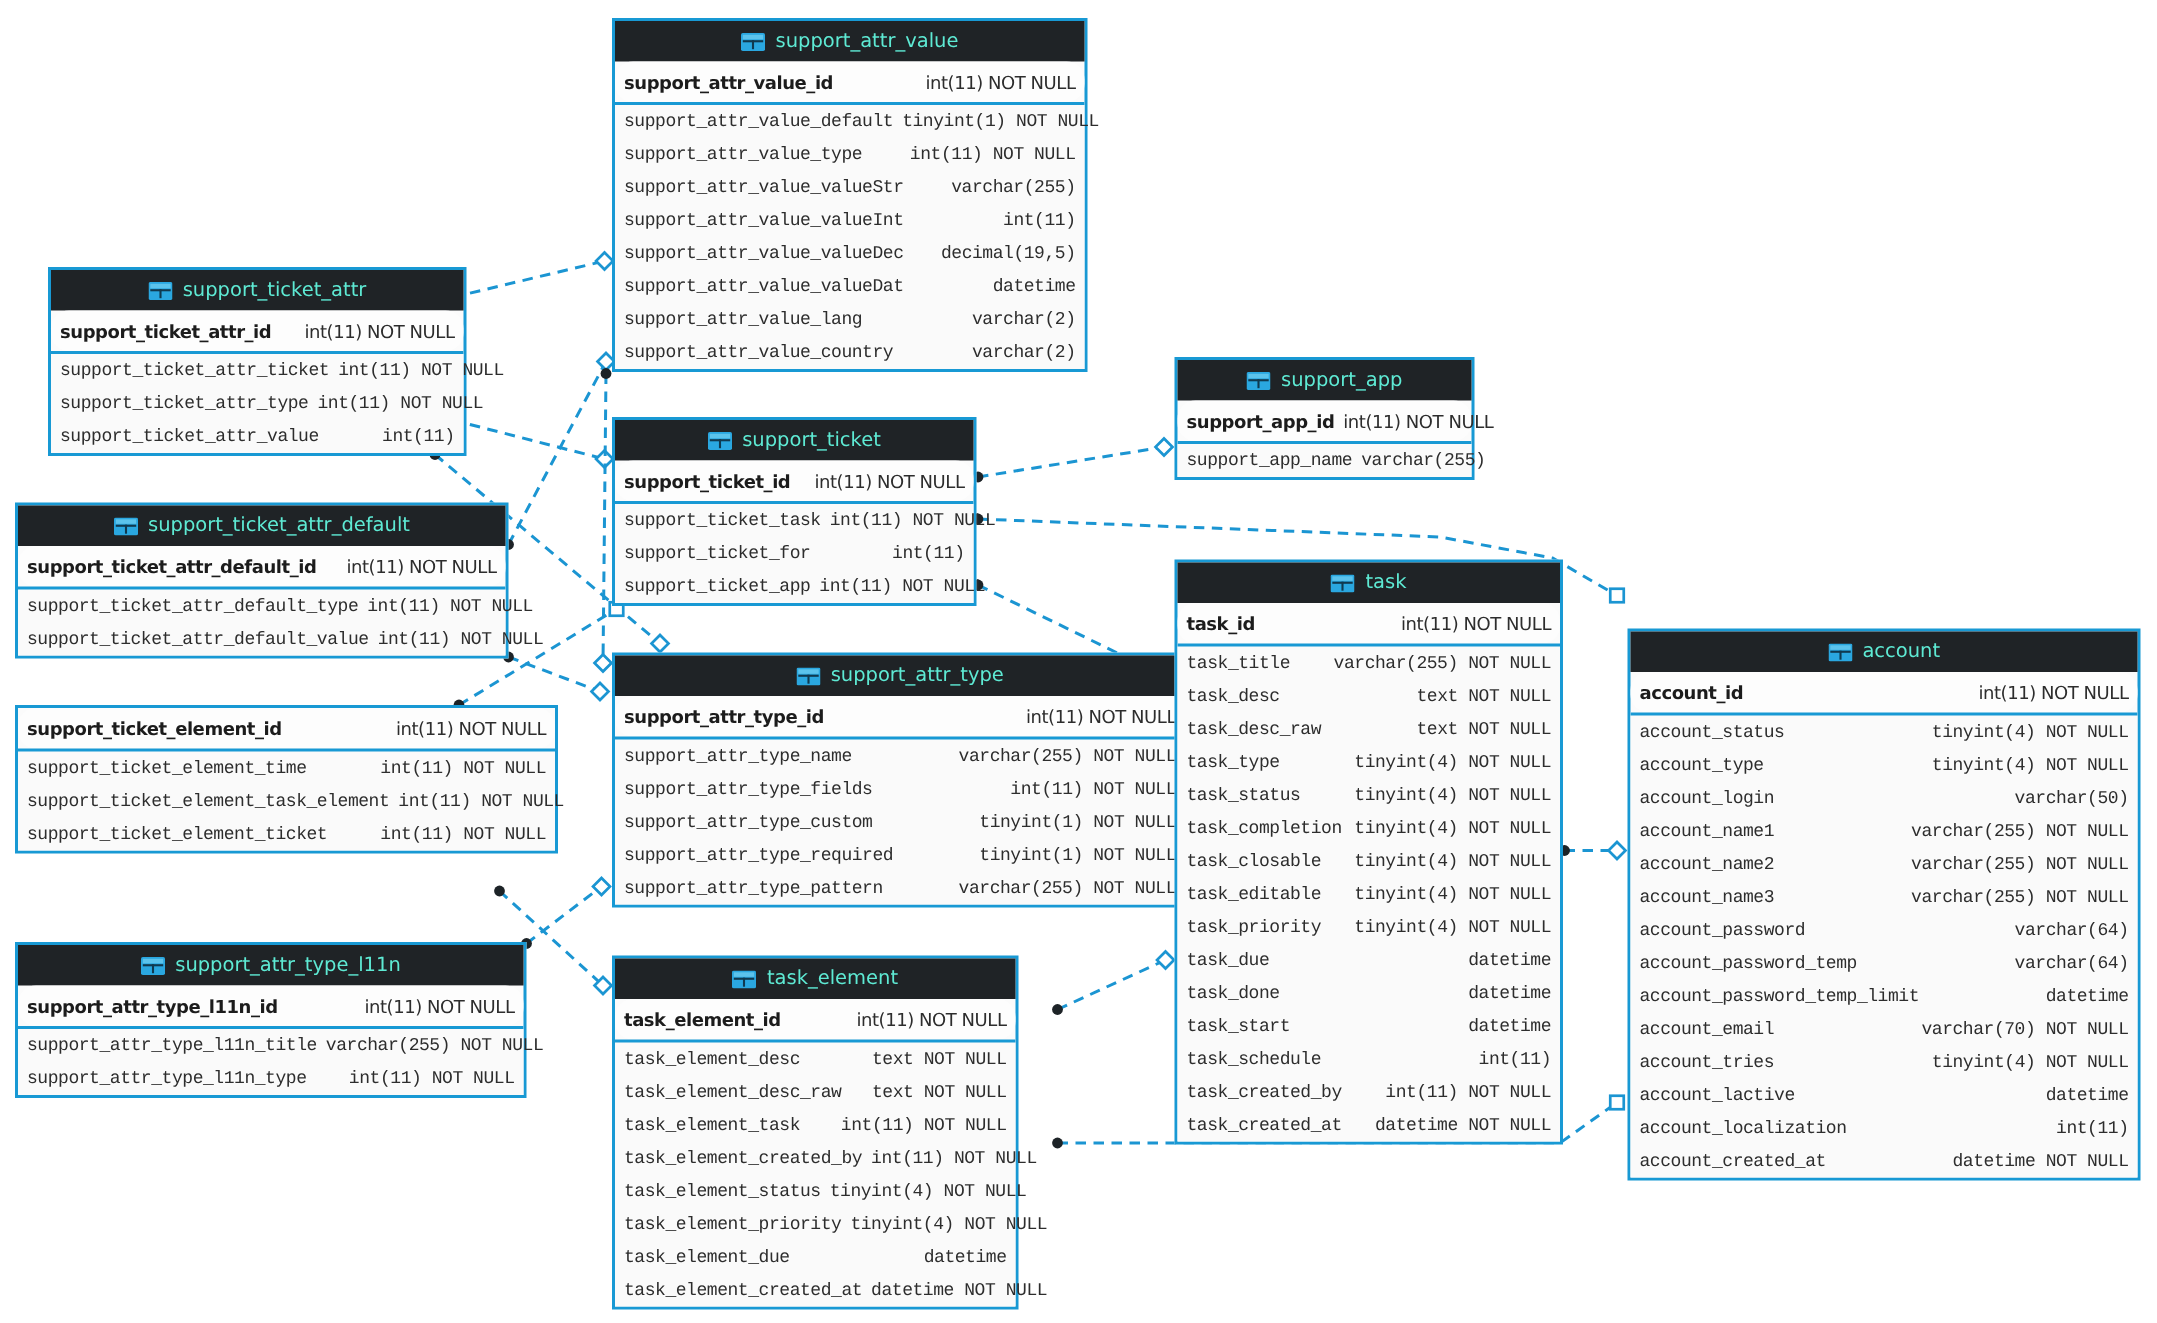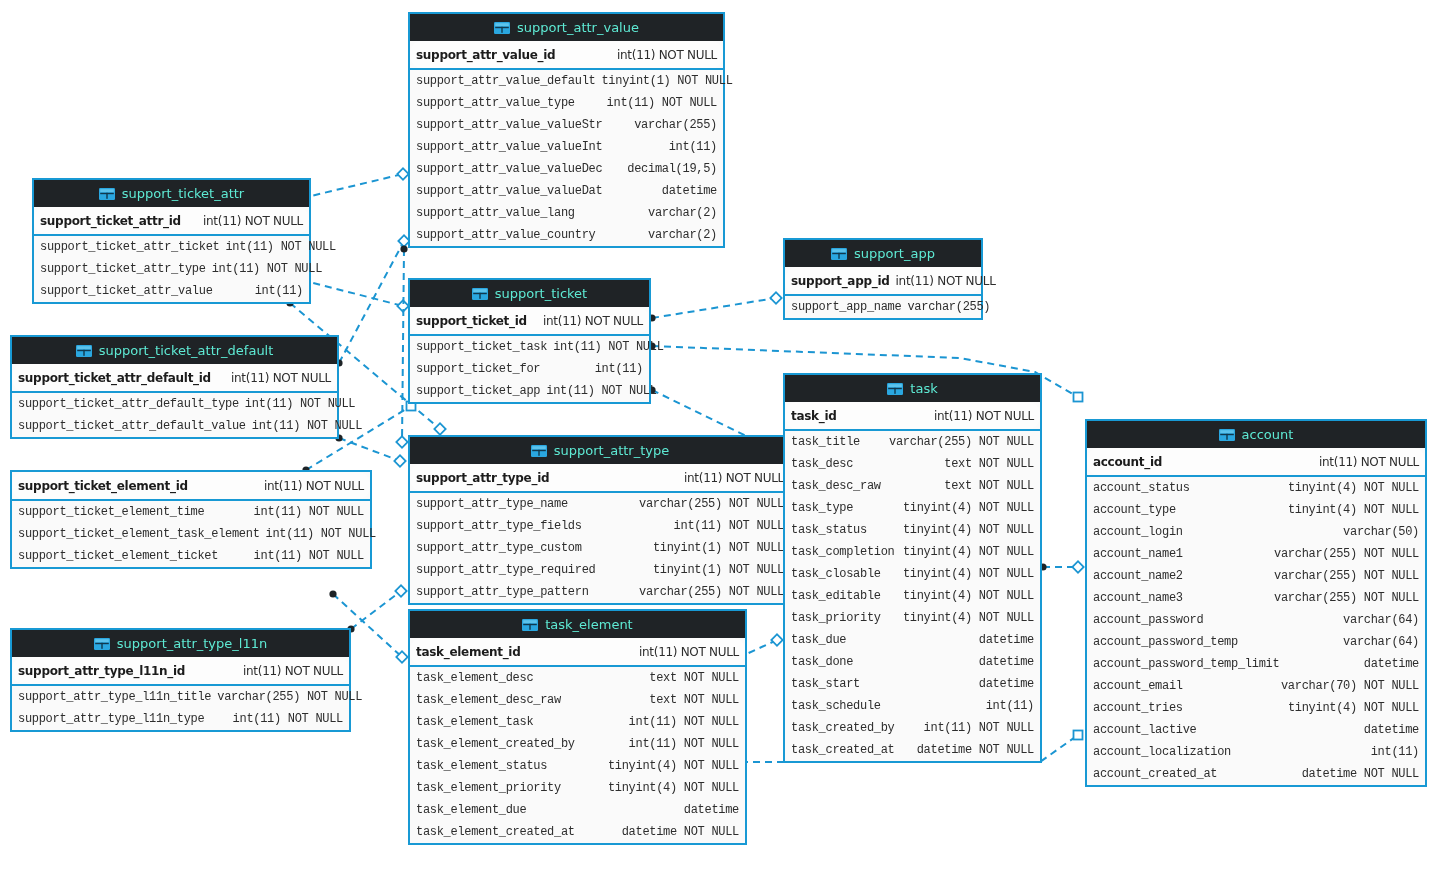--- a/index.html
+++ b/index.html
@@ -304,21 +304,21 @@
         <div class="row">
           <span class="cn">support_attr_type_required</span>
           <span class="ct">tinyint(1) NOT NULL</span>
         </div>
         <div class="row">
           <span class="cn">support_attr_type_pattern</span>
           <span class="ct">varchar(255) NOT NULL</span>
         </div>
       </div>
     </div>
-    <div class="tbl" style="left: 408px; top: 609px; width: 339px;">
+    <div class="tbl" style="left: 408px; top: 637px; width: 271px;">
       <div class="hdr">
         <span class="ticon">
           <svg width="16" height="12" viewBox="0 0 16 12">
             <rect x="0" y="0" width="16" height="12" rx="1.2" fill="#2aa7e0"></rect>
             <rect x="1.2" y="1.2" width="13.6" height="3" fill="#5cc3ec"></rect>
             <rect x="1.2" y="4.8" width="13.6" height="1.4" fill="#10394f"></rect>
             <rect x="7.3" y="4.8" width="1.4" height="6" fill="#10394f"></rect>
           </svg>
         </span>
         <span>task_element</span>

